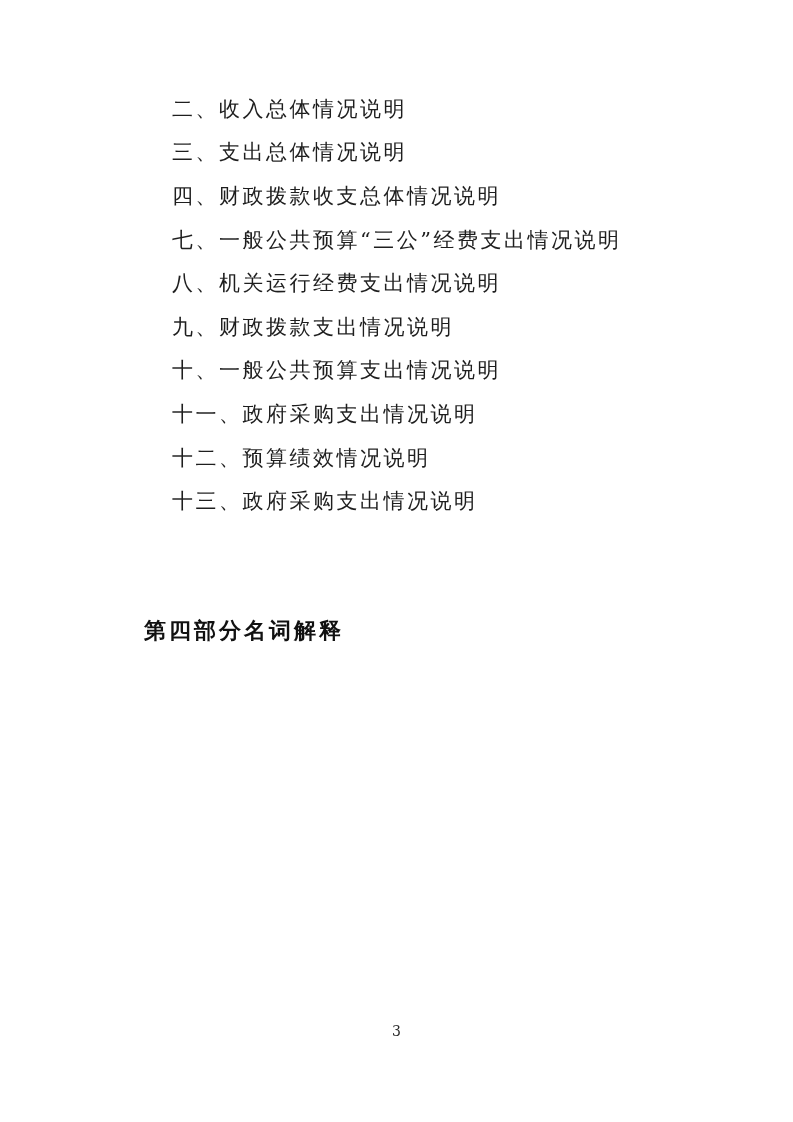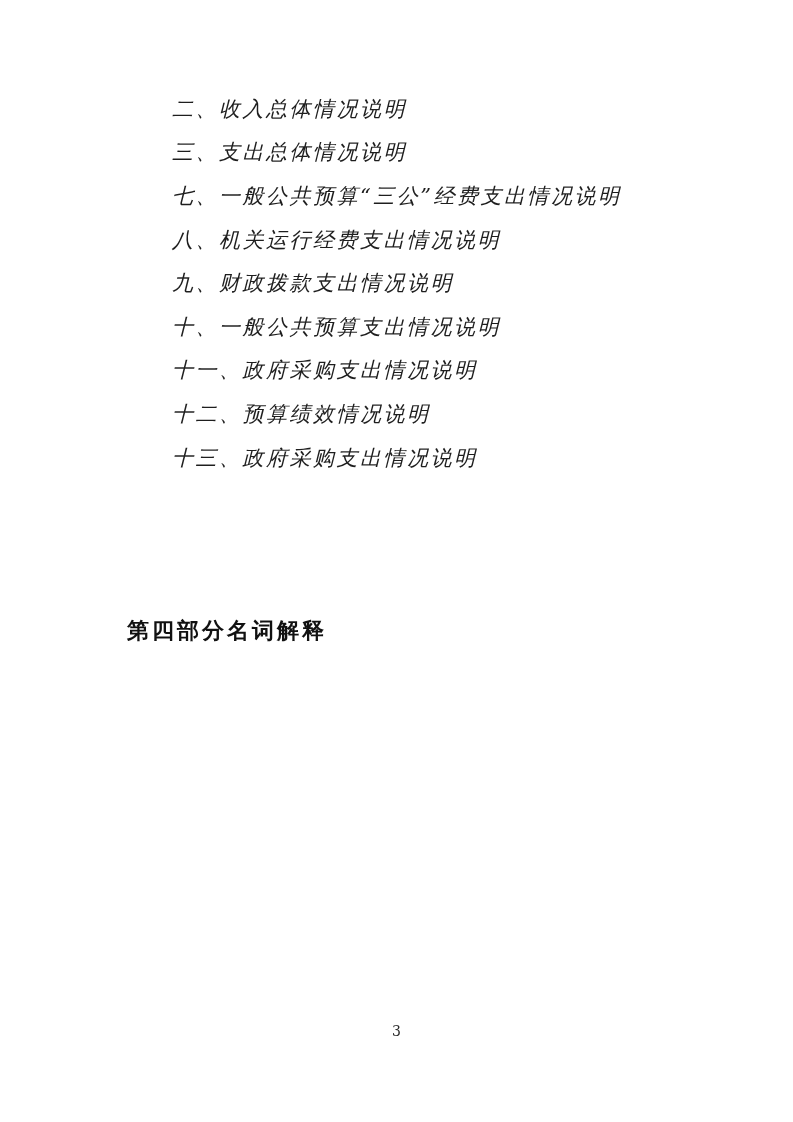--- a/index.html
+++ b/index.html
@@ -18,34 +18,33 @@
     height: 1122px;
     background: #ffffff;
     color: #1c1c1c;
     overflow: hidden;
   }
   .toc {
     position: absolute;
     left: 172px;
     top: 87px;
     right: 30px;
-    font-style: italic;
   }
   .toc-item {
     height: 43.6px;
     display: flex;
     align-items: center;
     font-size: 21px;
     letter-spacing: 2.5px;
     white-space: nowrap;
     color: #1e1e1e;
   }
   .section-heading {
     position: absolute;
-    left: 127px;
+    left: 144px;
     top: 616px;
     margin: 0;
     font-size: 22px;
     font-weight: 700;
     letter-spacing: 3px;
     white-space: nowrap;
     color: #111111;
   }
   .page-footer {
     position: absolute;
@@ -61,20 +60,21 @@
   }
 </style>
 </head>
 <body>
 
 <div class="page">
 
   <div class="toc">
     <div class="toc-item">二、收入总体情况说明</div>
     <div class="toc-item">三、支出总体情况说明</div>
+    <div class="toc-item">四、财政拨款收支总体情况说明</div>
     <div class="toc-item">七、一般公共预算“三公”经费支出情况说明</div>
     <div class="toc-item">八、机关运行经费支出情况说明</div>
     <div class="toc-item">九、财政拨款支出情况说明</div>
     <div class="toc-item">十、一般公共预算支出情况说明</div>
     <div class="toc-item">十一、政府采购支出情况说明</div>
     <div class="toc-item">十二、预算绩效情况说明</div>
     <div class="toc-item">十三、政府采购支出情况说明</div>
   </div>
 
   <h2 class="section-heading">第四部分名词解释</h2>

